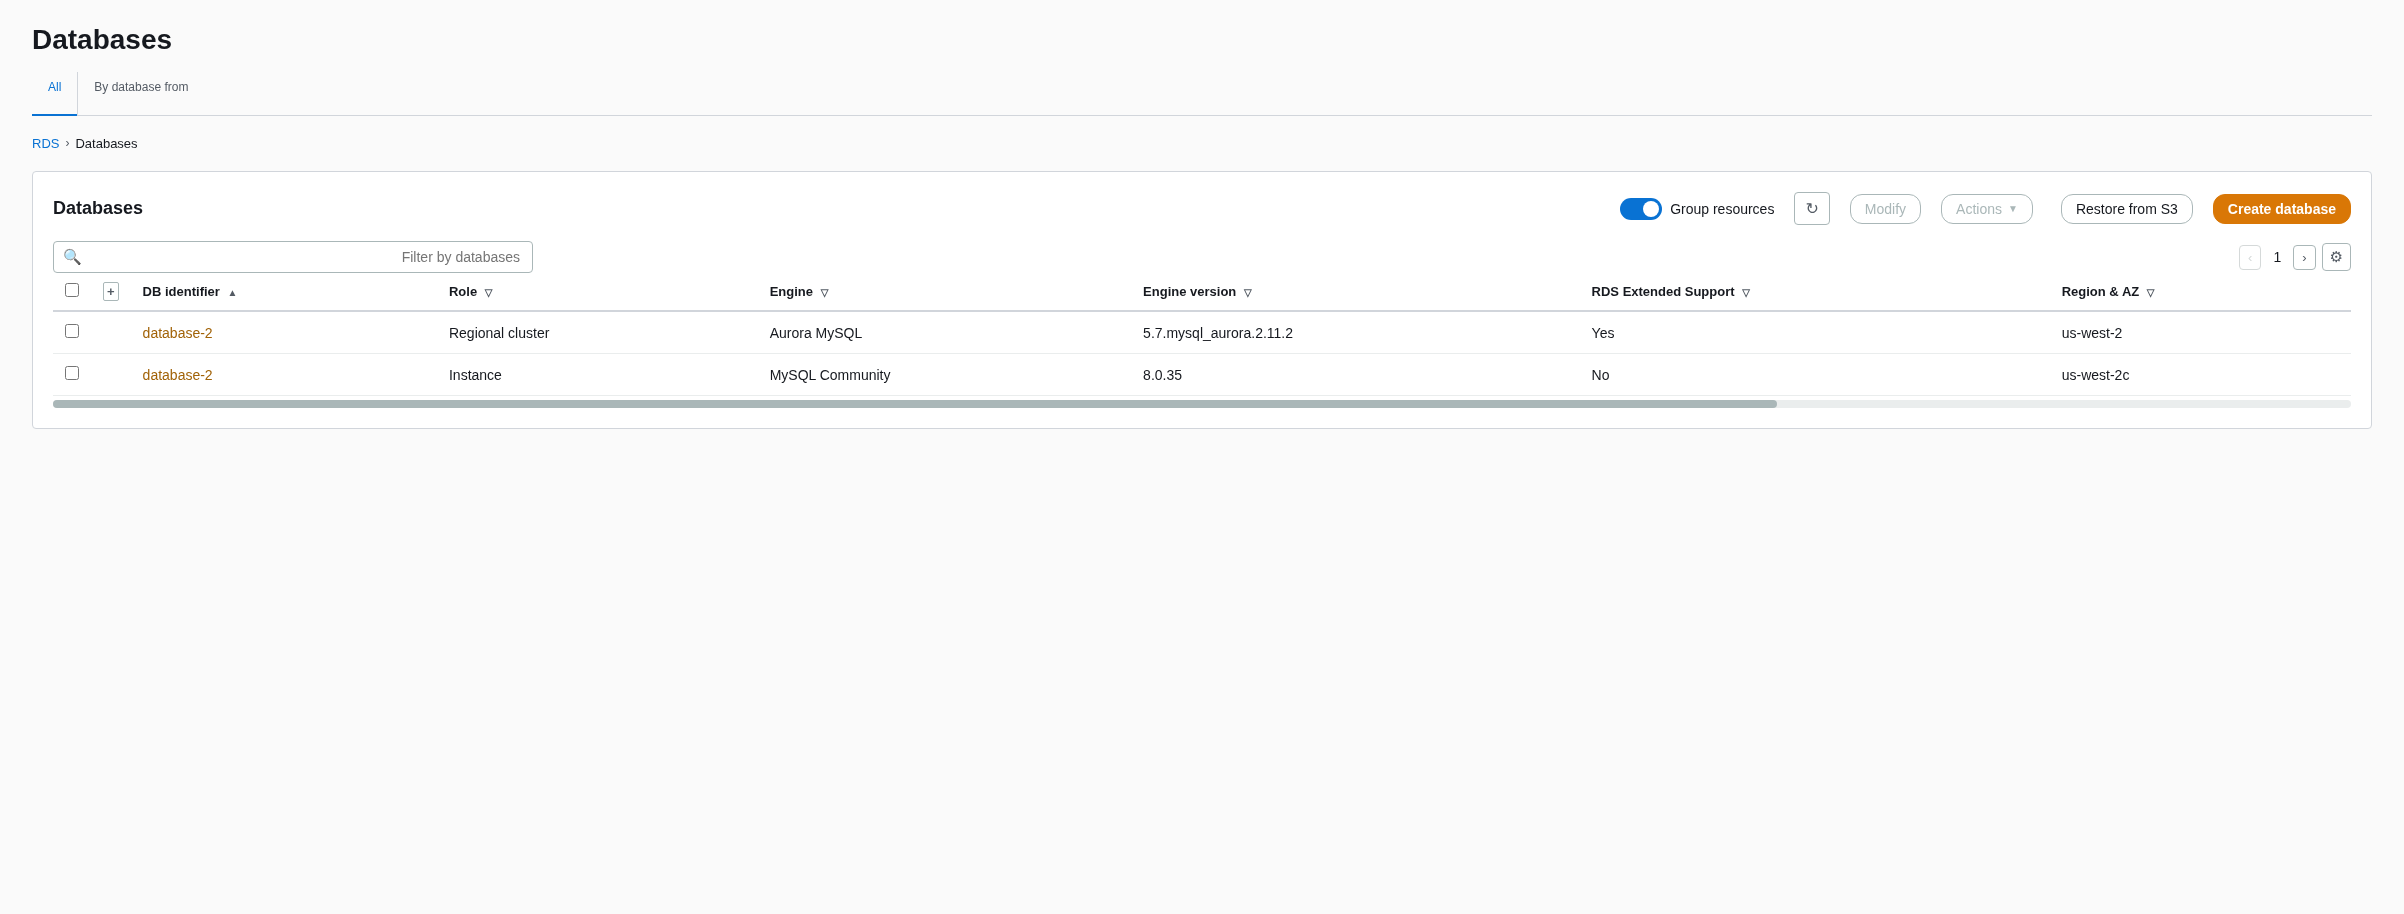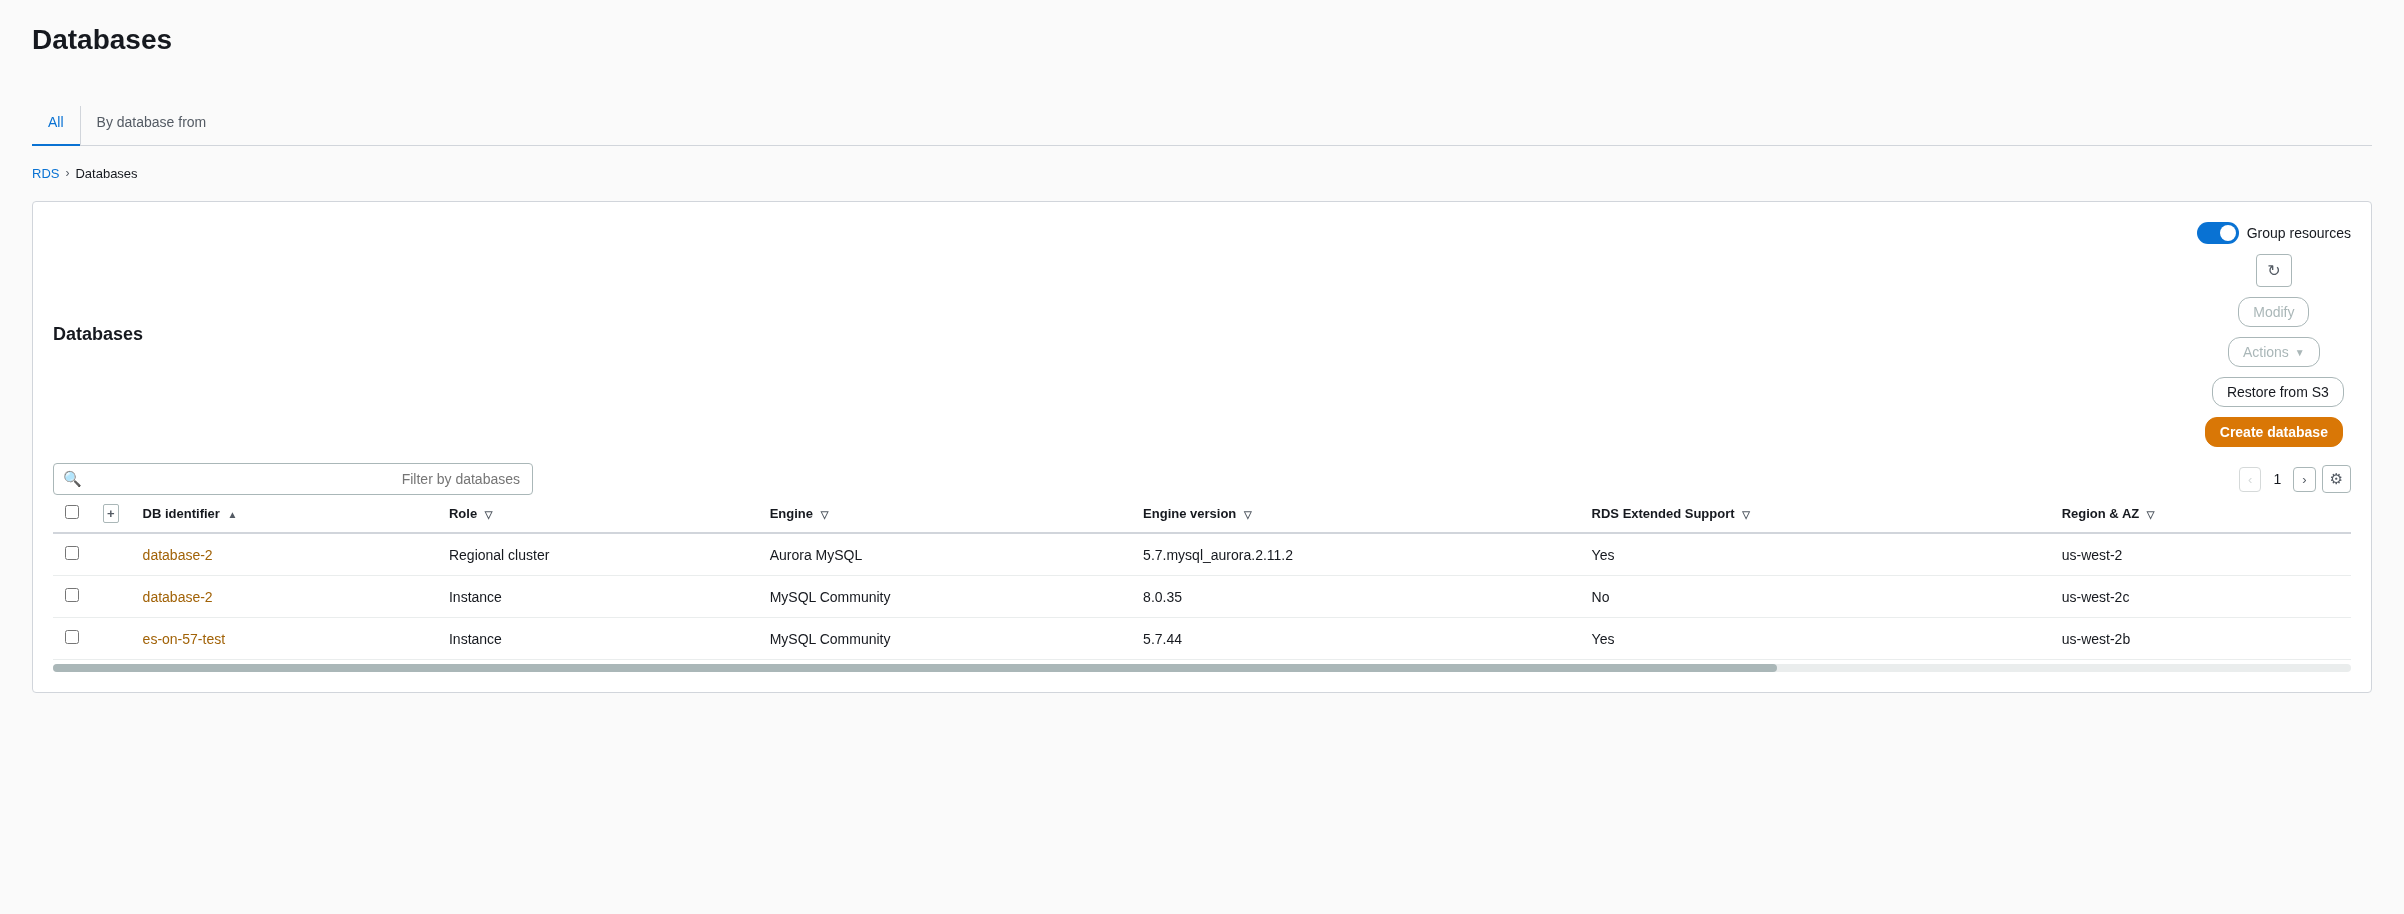--- a/index.html
+++ b/index.html
@@ -20,27 +20,26 @@
       font-weight: 700;
       color: #16191f;
       margin-bottom: 16px;
     }
     .tabs-bar {
       display: flex;
       border-bottom: 1px solid #d1d5db;
       margin-bottom: 20px;
     }
     .tab {
-      padding: 8px 16px 14px;
-      cursor: pointer;
-      font-size: 14px;
+      padding: 8px 16px 20px;
+      cursor: pointer;
+      font-size: 12px;
       color: #545b64;
       border-bottom: 2px solid transparent;
       margin-bottom: -1px;
-      margin-top: 34px;
     }
     .tab.active {
       color: #0972d3;
       border-bottom: 2px solid #0972d3;
       font-weight: 500;
     }
     .tab + .tab {
       border-left: 1px solid #d1d5db;
     }
     .breadcrumb {
@@ -75,22 +74,21 @@
       margin-bottom: 16px;
     }
     .card-title {
       font-size: 18px;
       font-weight: 700;
       color: #16191f;
     }
     .header-actions {
       display: flex;
       align-items: center;
-      gap: 10px;
-      flex-direction: column;
+      gap: 20px;
     }
     .group-resources {
       display: flex;
       align-items: center;
       gap: 8px;
       font-size: 14px;
       color: #16191f;
     }
     .toggle {
       position: relative;
@@ -400,34 +398,20 @@
       <td></td>
       <td>
         <a class="td-link">database-2</a>
       </td>
       <td>Instance</td>
       <td>MySQL Community</td>
       <td>8.0.35</td>
       <td>No</td>
       <td>us-west-2c</td>
     </tr>
-            <tr>
-      <td class="checkbox-col">
-        <input type="checkbox" style="width: 14px; height: 14px;">
-      </td>
-      <td></td>
-      <td>
-        <a class="td-link">es-on-57-test</a>
-      </td>
-      <td>Instance</td>
-      <td>MySQL Community</td>
-      <td>5.7.44</td>
-      <td>Yes</td>
-      <td>us-west-2b</td>
-    </tr>
           </tbody>
       </table>
 
       <div class="scrollbar-track">
         <div class="scrollbar-thumb"></div>
       </div>
     </div>
 
   </div>
 </div>

